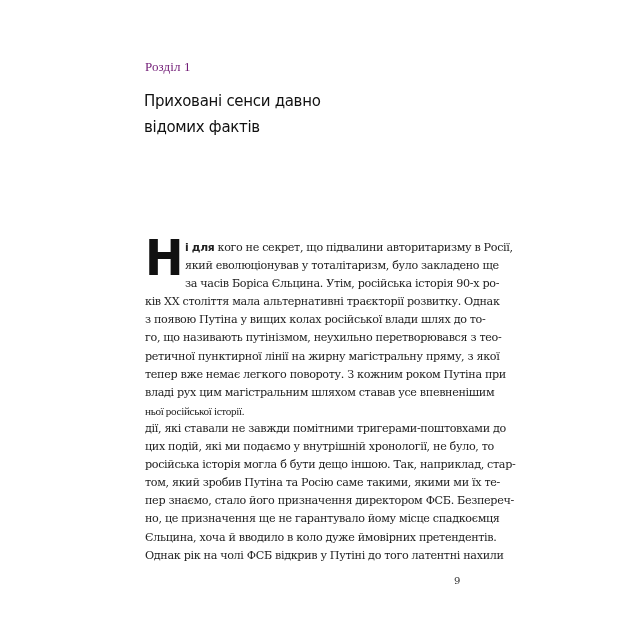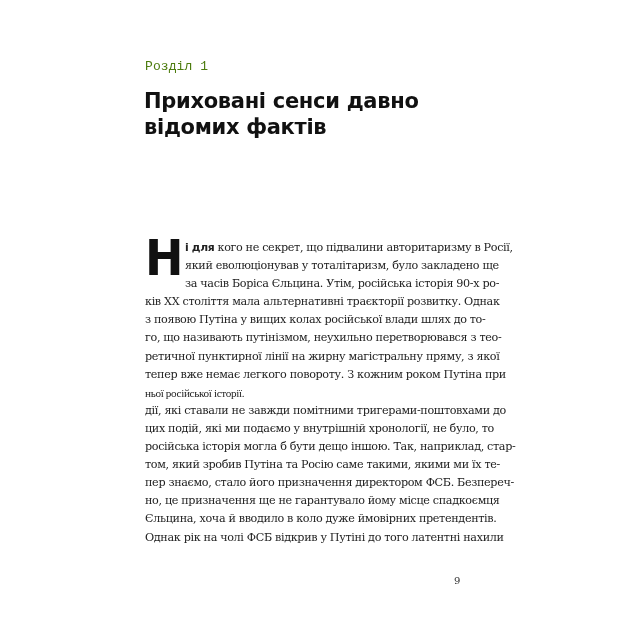--- a/index.html
+++ b/index.html
@@ -17,33 +17,33 @@
     .page {
       position: absolute;
       left: 0; top: 0;
       width: 630px; height: 630px;
       background: #ffffff;
     }
     .chapter-label {
       position: absolute;
       left: 145px;
       top: 59px;
-      font-family: Liberation Mono, monospace;
+      font-family: Liberation Serif, serif;
       font-size: 13px;
-      color: #4d7c0f;
+      color: #701a75;
       letter-spacing: 0.1px;
     }
     .chapter-title {
       position: absolute;
       left: 144px;
       top: 88px;
       width: 320px;
       font-family: "DejaVu Sans", sans-serif;
-      font-weight: bold;
-      font-size: 21px;
+      font-weight: normal;
+      font-size: 15px;
       line-height: 26px;
       color: #111;
       letter-spacing: -0.3px;
     }
     .body-text {
       position: absolute;
       left: 145px;
       top: 239px;
       width: 340px;
       font-family: "DejaVu Serif", serif;
@@ -116,20 +116,21 @@
   <div class="body-text">
     <div>
       <span class="line indent-drop"><span class="lead-bold">і для</span><span> кого не секрет, що підвалини авторитаризму в Росії,</span></span>
       <span class="line indent-drop">який еволюціонував у тоталітаризм, було закладено ще</span>
       <span class="line indent-drop">за часів Боріса Єльцина. Утім, російська історія 90-х ро-</span>
       <span class="line">ків XX століття мала альтернативні траєкторії розвитку. Однак</span>
       <span class="line">з появою Путіна у вищих колах російської влади шлях до то-</span>
       <span class="line">го, що називають путінізмом, неухильно перетворювався з тео-</span>
       <span class="line">ретичної пунктирної лінії на жирну магістральну пряму, з якої</span>
       <span class="line">тепер вже немає легкого повороту. З кожним роком Путіна при</span>
+      <span class="line">владі рух цим магістральним шляхом ставав усе впевненішим</span>
       <span class="line last">ньої російської історії.</span>
     </div>
     <div>
       <span class="line">дії, які ставали не завжди помітними тригерами-поштовхами до</span>
       <span class="line">цих подій, які ми подаємо у внутрішній хронології, не було, то</span>
       <span class="line">російська історія могла б бути дещо іншою. Так, наприклад, стар-</span>
       <span class="line">том, який зробив Путіна та Росію саме такими, якими ми їх те-</span>
       <span class="line">пер знаємо, стало його призначення директором ФСБ. Безпереч-</span>
       <span class="line">но, це призначення ще не гарантувало йому місце спадкоємця</span>
       <span class="line">Єльцина, хоча й вводило в коло дуже ймовірних претендентів.</span>

